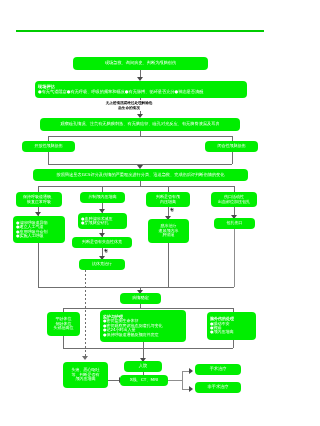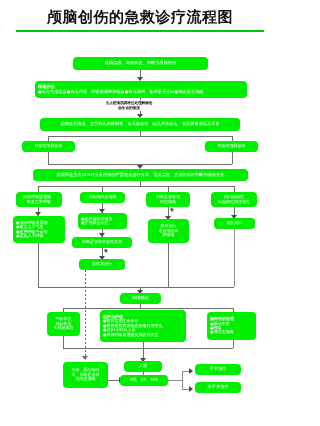--- a/index.html
+++ b/index.html
@@ -81,21 +81,20 @@
     border-top:3px solid transparent;
     border-bottom:3px solid transparent;
     border-left:4px solid #4a4a4a;
   }
 </style>
 </head>
 <body>
 
 <div id="root">
 
-  <div class="title">颅脑创伤的急救诊疗流程图</div>
   <div class="title-rule"></div>
 
   <div class="box ctr" style="left:73px;top:57px;width:135px;height:13px;font-size:4.2px;">
     <span class="t">现场急救、询问病史、判断为颅脑创伤</span>
   </div>
   <div class="ln lnv" style="left:140px;top:70px;height:8px;"></div>
   <div class="arw" style="left:137px;top:77px;"></div>
 
   <div class="box lft" style="left:35px;top:81px;width:212px;height:17px;font-size:4.2px;">
     <span class="t hdr">现场评估</span>

